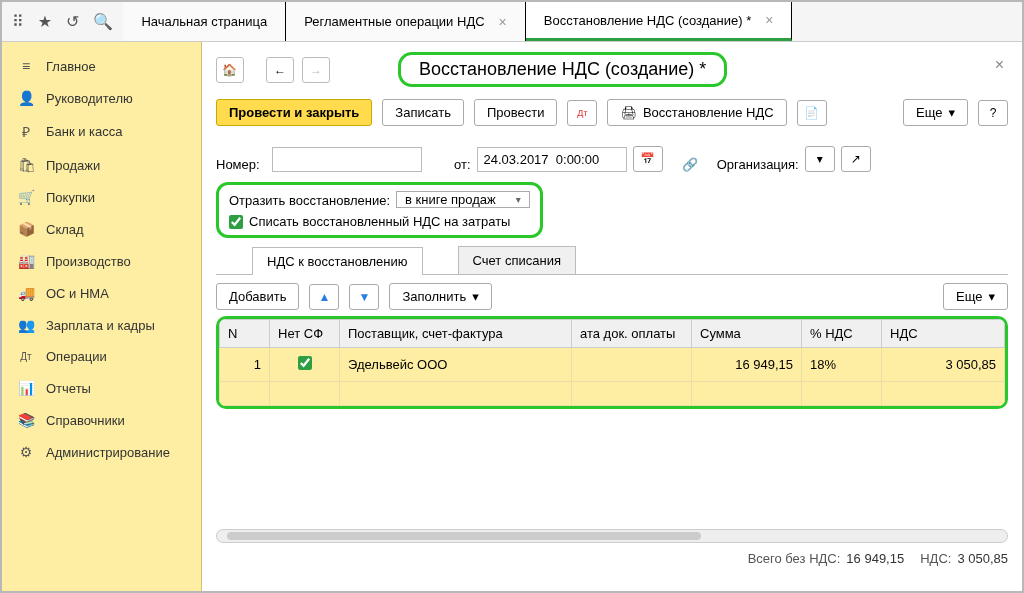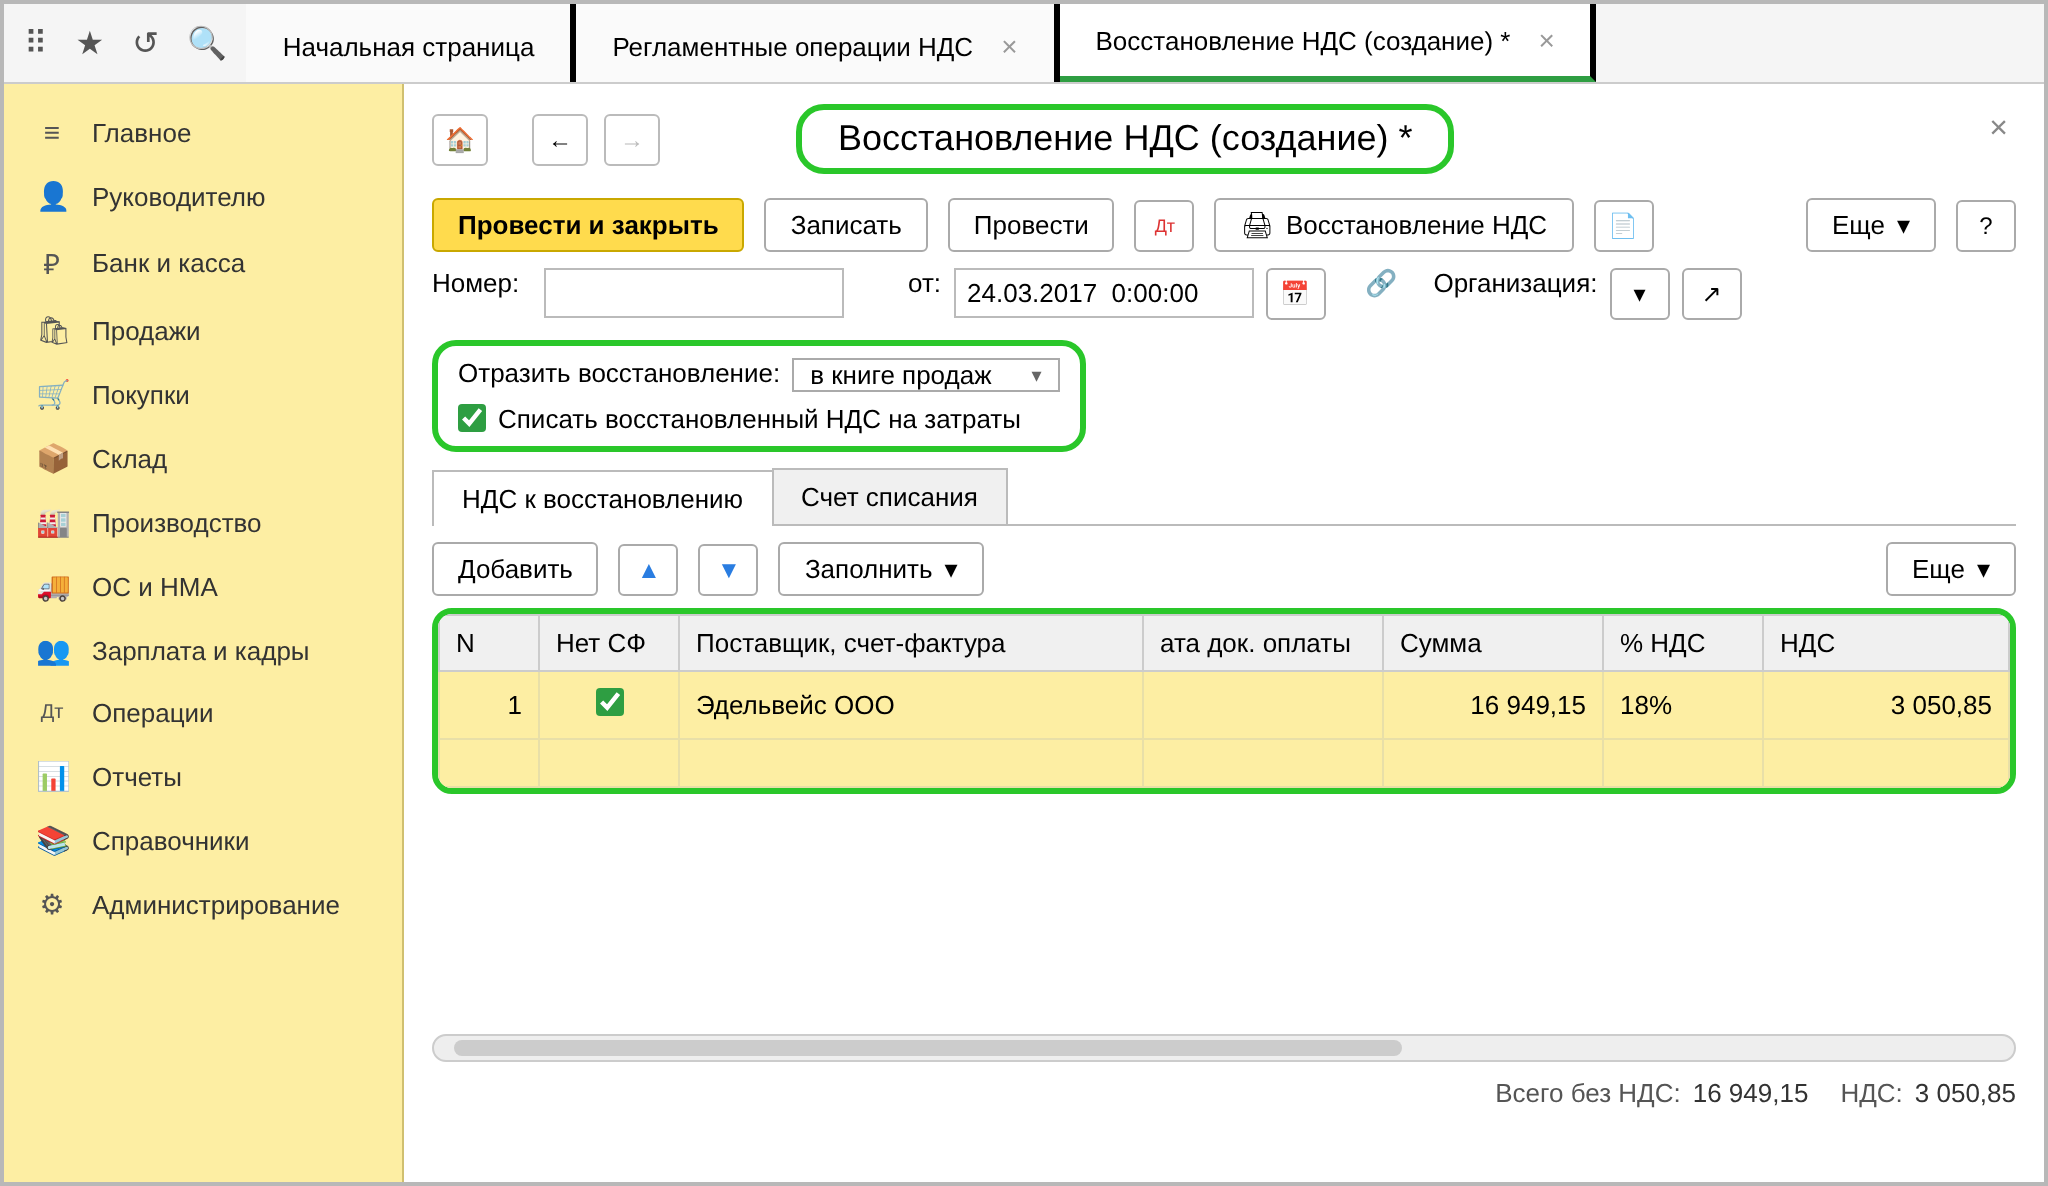--- a/index.html
+++ b/index.html
@@ -2,21 +2,21 @@
 <html><head>
 <meta charset="utf-8">
 <style>
 * { box-sizing: border-box; margin: 0; padding: 0; font-family: Arial, sans-serif; }
 body { width: 1024px; height: 593px; background: #fff; font-size: 13px; overflow: hidden; border: 2px solid #b8b8b8; }
 
 
 .topbar { height: 40px; background: #f5f5f5; border-bottom: 1px solid #ccc; display: flex; align-items: stretch; }
 .topbar-icons { display: flex; align-items: center; padding: 0 10px; gap: 14px; }
 .topbar-icons span { font-size: 16px; color: #555; cursor: pointer; }
-.tab { padding: 10px 18px; border-right: 3px solid #000000; background: #fafafa; display: flex; align-items: flex-end; gap: 8px; cursor: pointer; }
+.tab { padding: 10px 18px; border-right: 1px solid #000000; background: #fafafa; display: flex; align-items: center; gap: 8px; cursor: pointer; }
 .tab.active { background: #fff; border-bottom: 3px solid #2e9e42; }
 .tab-close { color: #999; font-size: 14px; margin-left: 6px; }
 
 
 .main { display: flex; height: 553px; }
 
 
 .sidebar { width: 200px; background: #fdeea3; border-right: 1px solid #d0c070; padding: 8px 0; }
 .side-item { display: flex; align-items: center; padding: 8px 16px; gap: 12px; cursor: pointer; color: #333; }
 .side-icon { width: 16px; text-align: center; font-size: 14px; color: #555; }
@@ -25,39 +25,39 @@
 .content { flex: 1; background: #fff; padding: 10px 14px; position: relative; overflow: hidden; }
 
 
 .title-row { display: flex; align-items: center; gap: 8px; margin-bottom: 12px; }
 .nav-btn { width: 28px; height: 26px; border: 1px solid #bbb; background: #fff; border-radius: 3px; display: inline-flex; align-items: center; justify-content: center; cursor: pointer; font-size: 12px; }
 .title-box { border: 3px solid #2ac72a; border-radius: 14px; padding: 4px 18px; margin-left: 60px; }
 .title-box h2 { font-size: 18px; font-weight: normal; }
 .close-x { position: absolute; right: 18px; top: 14px; font-size: 16px; color: #888; cursor: pointer; }
 
 
-.action-bar { display: flex; align-items: center; gap: 10px; margin-bottom: 8px; }
+.action-bar { display: flex; align-items: center; gap: 10px; margin-bottom: 20px; }
 .btn { padding: 5px 12px; border: 1px solid #aaa; background: #fff; border-radius: 3px; cursor: pointer; font-size: 13px; display: inline-flex; align-items: center; gap: 6px; }
 .btn.yellow { background: #ffdb4d; border-color: #c9a800; font-weight: bold; }
 .btn.right-group { margin-left: auto; }
 .sq-btn { width: 30px; height: 26px; border: 1px solid #aaa; background: #fff; border-radius: 3px; cursor: pointer; display: inline-flex; align-items: center; justify-content: center; font-size: 12px; }
 
 
-.field-row { display: flex; align-items: flex-start; gap: 6px; margin-bottom: 10px; }
+.field-row { display: flex; align-items: flex-end; gap: 6px; margin-bottom: 10px; }
 .lbl { min-width: 50px; }
 .input { border: 1px solid #bbb; padding: 4px 6px; font-size: 13px; background: #fff; }
 
 .highlight-box { border: 3px solid #2ac72a; border-radius: 12px; padding: 6px 10px; display: inline-block; margin-bottom: 8px; }
 .highlight-box .field-row { margin-bottom: 6px; }
 .highlight-box .field-row:last-child { margin-bottom: 0; }
 .chk { accent-color: #2e9e42; width: 14px; height: 14px; }
 
 
 .inner-tabs { display: flex; border-bottom: 1px solid #bbb; margin-bottom: 8px; }
-.inner-tab { padding: 6px 14px; border: 1px solid #bbb; border-bottom: none; background: #f0f0f0; cursor: pointer; margin-right: -1px; }
+.inner-tab { padding: 6px 14px; border: 1px solid #bbb; border-bottom: none; background: #f0f0f0; cursor: pointer; margin-right: -1px; margin-left: 36px; }
 .inner-tab.active { background: #fff; position: relative; top: 1px; }
 
 
 .tbl-bar { display: flex; align-items: flex-end; gap: 10px; margin-bottom: 6px; }
 
 
 .tbl-wrap { border: 3px solid #2ac72a; border-radius: 10px; overflow: hidden; }
 table { width: 100%; border-collapse: collapse; }
 th { background: #f0f0f0; border: 1px solid #ccc; padding: 6px 8px; font-weight: normal; text-align: left; font-size: 13px; }
 td { border: 1px solid #e8dfa8; padding: 8px; background: #fdeea3; font-size: 13px; }

